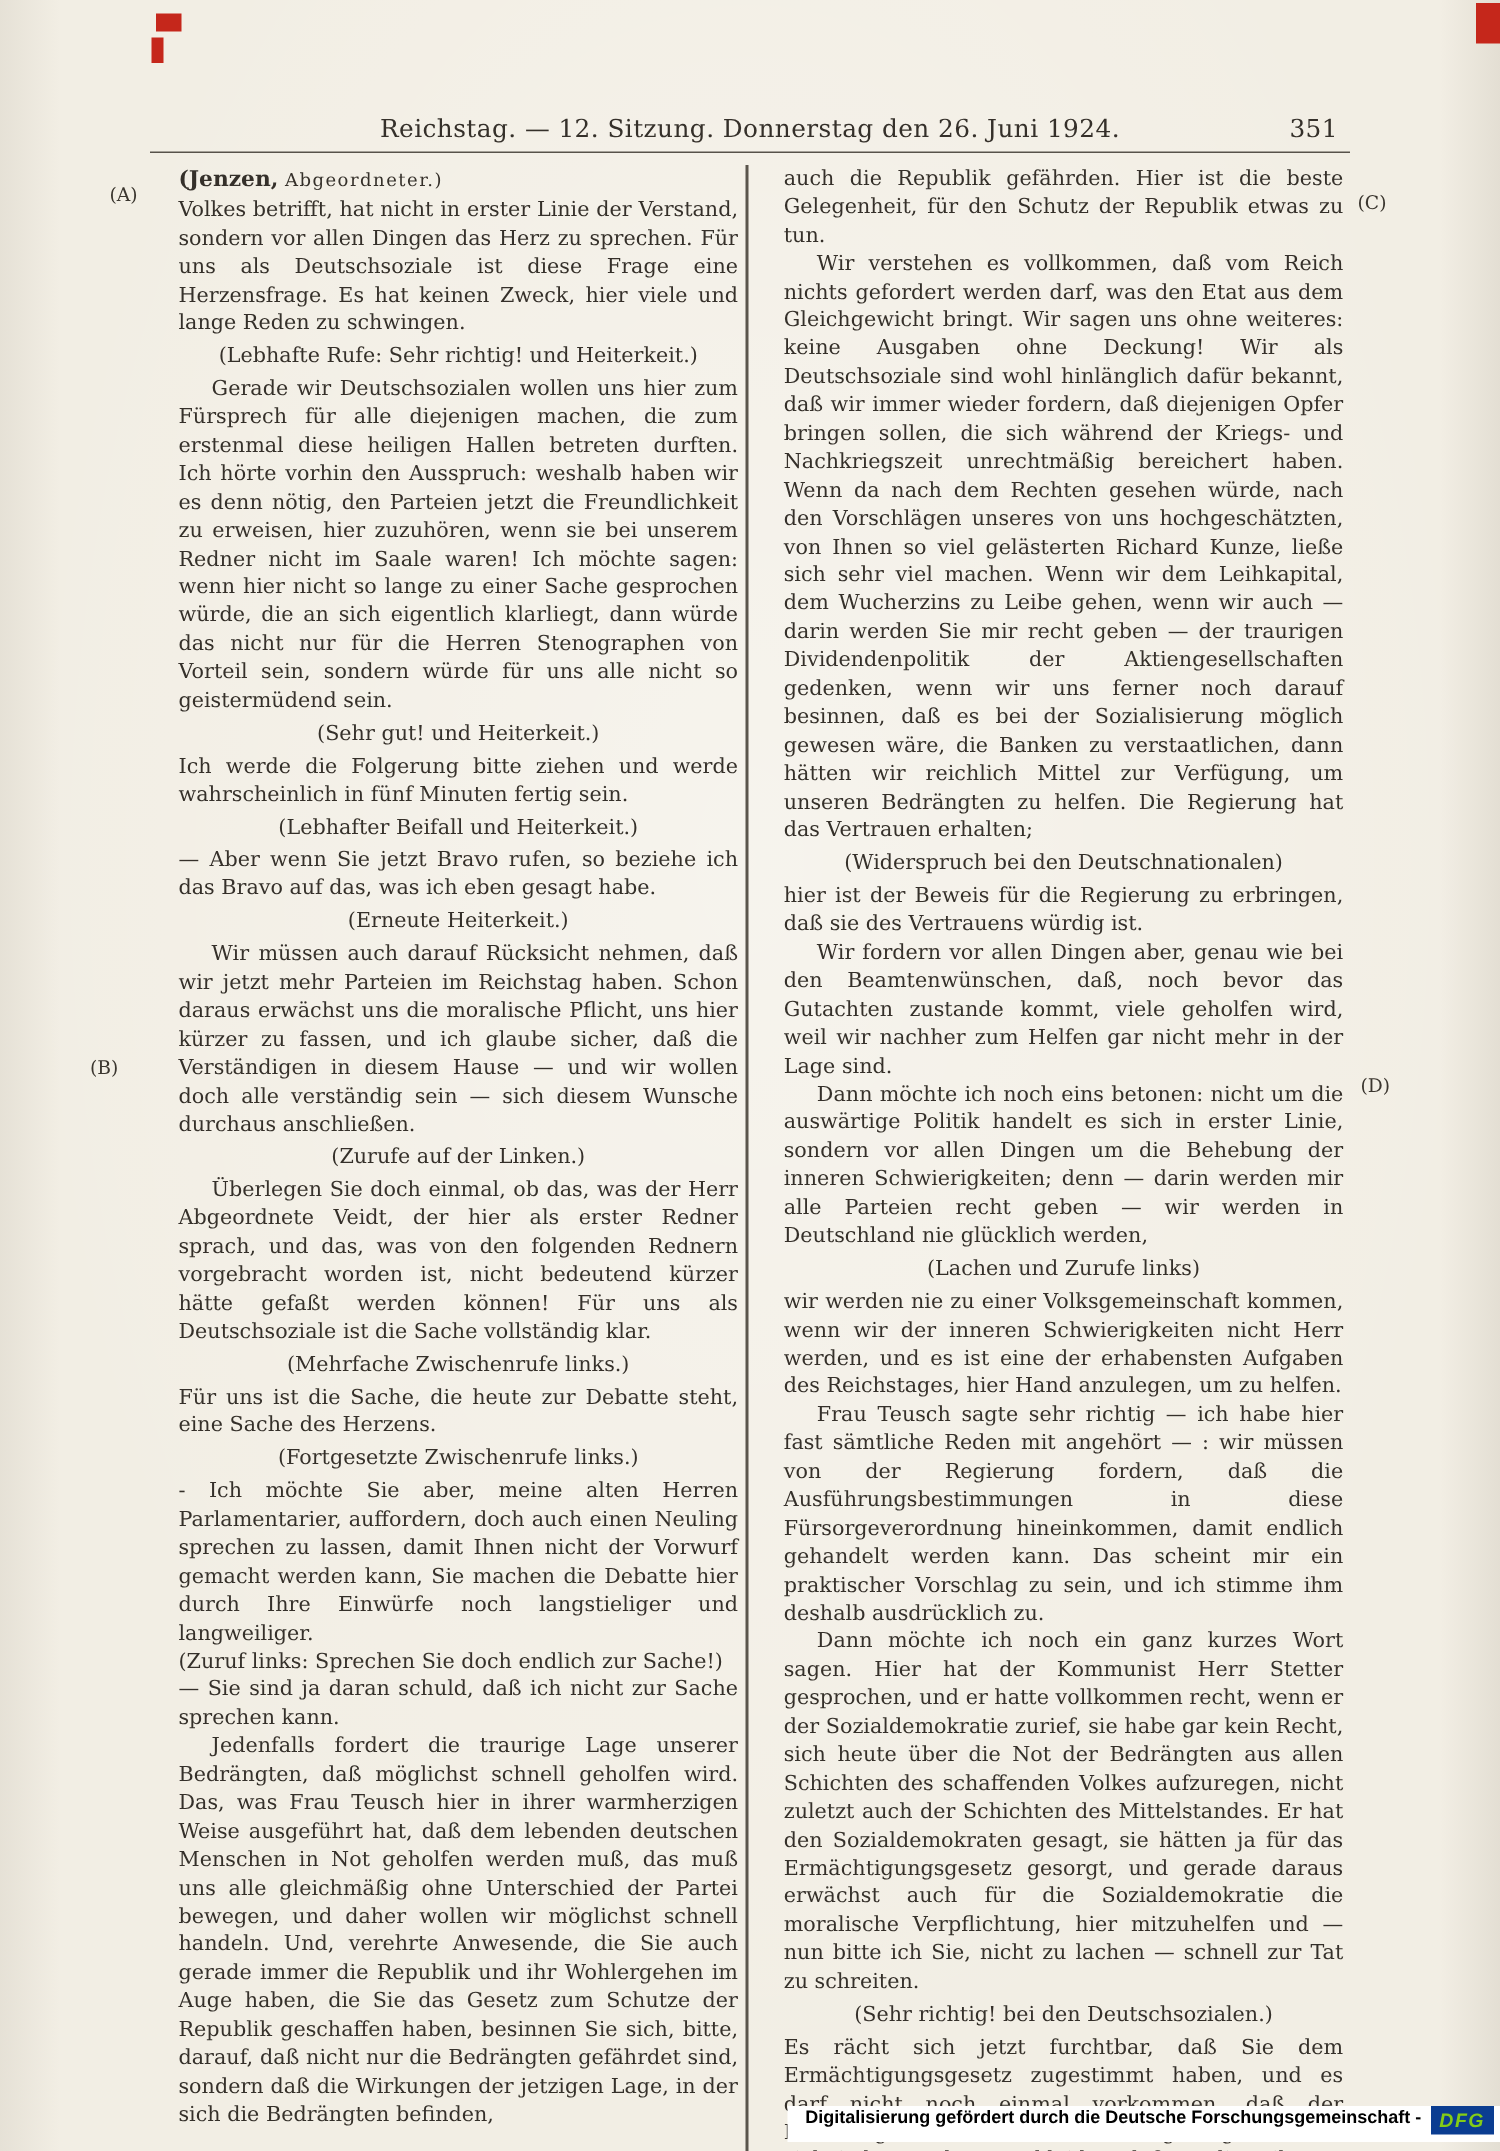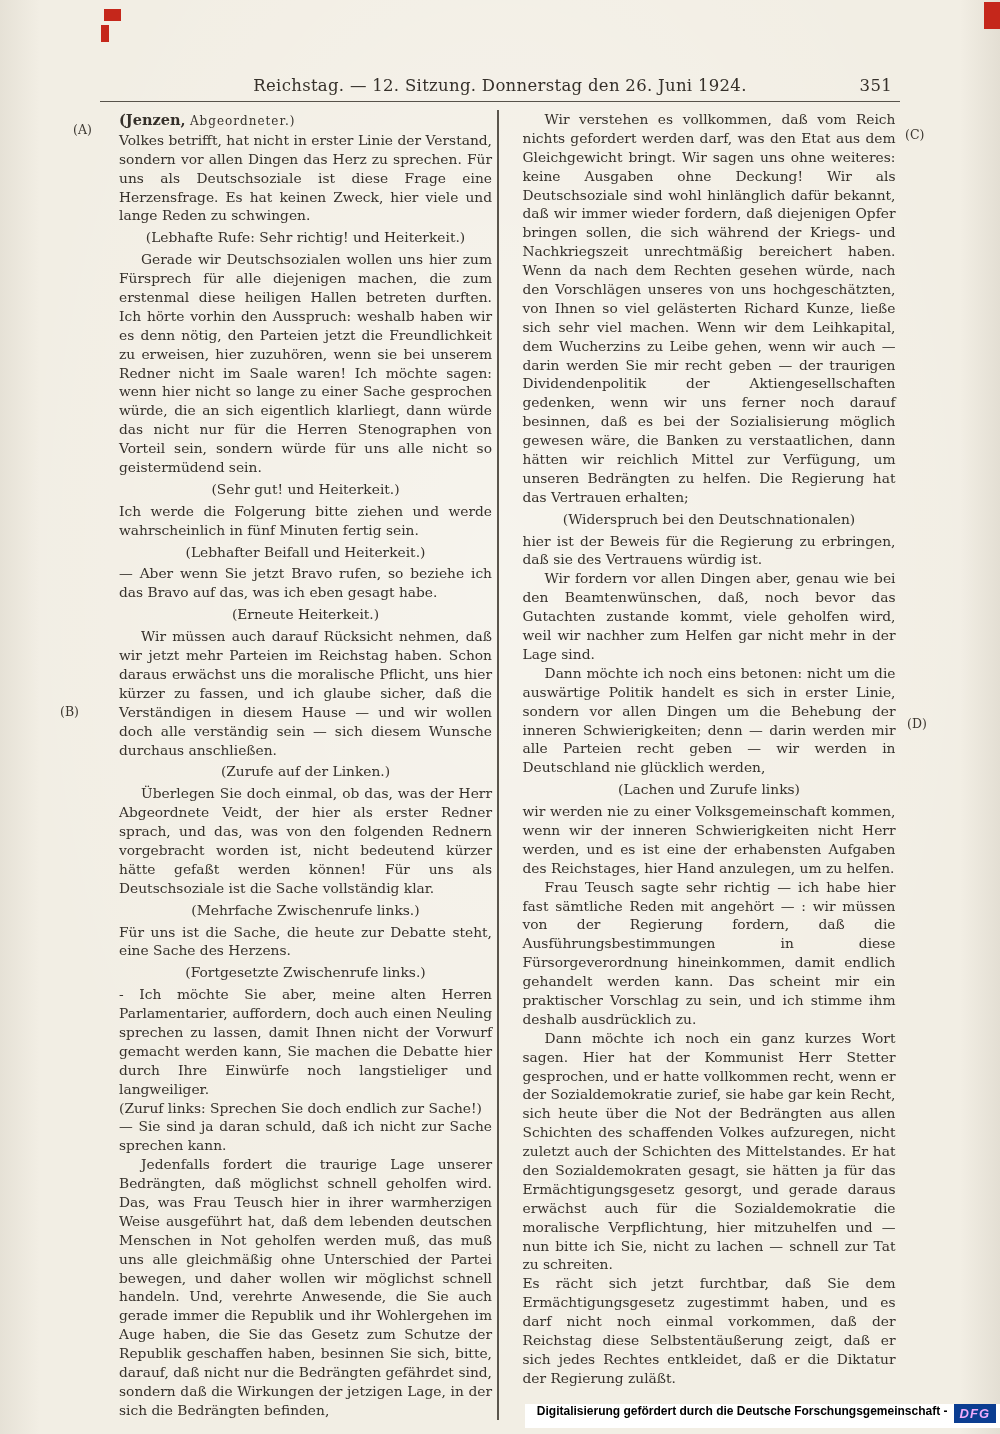--- a/index.html
+++ b/index.html
@@ -54,21 +54,21 @@
 
   
   .scan-footer {
     position:absolute; right:0; bottom:6px; height:24px;
     background:#ffffff; display:flex; align-items:flex-start; gap:6px;
     padding:0 4px 0 12px;
     font-family:"Liberation Sans","DejaVu Sans",sans-serif;
     font-size:12px; font-weight:bold; color:#000;
   }
   .dfg-logo {
-    background:#0b3d91; color:#f0abfc; font-style:italic; font-weight:bold;
+    background:#0b3d91; color:#84cc16; font-style:italic; font-weight:bold;
     padding:2px 6px; font-size:13px; letter-spacing:1px;
   }
 </style>
 </head>
 <body>
 
 <div class="red-mark red-tl-1"></div>
 <div class="red-mark red-tl-2"></div>
 <div class="red-mark red-tr"></div>
 
@@ -103,29 +103,31 @@
         <p class="center">(Fortgesetzte Zwischenrufe links.)</p>
         <p class="flush">- Ich möchte Sie aber, meine alten Herren Parlamentarier, auffordern, doch auch einen Neuling sprechen zu lassen, damit Ihnen nicht der Vorwurf gemacht werden kann, Sie machen die Debatte hier durch Ihre Einwürfe noch langstieliger und langweiliger.</p>
         <p class="flush">(Zuruf links: Sprechen Sie doch endlich zur Sache!)</p>
         <p class="flush">— Sie sind ja daran schuld, daß ich nicht zur Sache sprechen kann.</p>
         <p class="indent">Jedenfalls fordert die traurige Lage unserer Bedrängten, daß möglichst schnell geholfen wird. Das, was Frau Teusch hier in ihrer warmherzigen Weise ausgeführt hat, daß dem lebenden deutschen Menschen in Not geholfen werden muß, das muß uns alle gleichmäßig ohne Unterschied der Partei bewegen, und daher wollen wir möglichst schnell handeln. Und, verehrte Anwesende, die Sie auch gerade immer die Republik und ihr Wohlergehen im Auge haben, die Sie das Gesetz zum Schutze der Republik geschaffen haben, besinnen Sie sich, bitte, darauf, daß nicht nur die Bedrängten gefährdet sind, sondern daß die Wirkungen der jetzigen Lage, in der sich die Bedrängten befinden,</p>
       </div>
   </div>
   <div class="col-rule"></div>
   <div class="col">
     <div>
+        <p class="flush">auch die Republik gefährden. Hier ist die beste Gelegenheit, für den Schutz der Republik etwas zu tun.</p>
         <p class="indent">Wir verstehen es vollkommen, daß vom Reich nichts gefordert werden darf, was den Etat aus dem Gleichgewicht bringt. Wir sagen uns ohne weiteres: keine Ausgaben ohne Deckung! Wir als Deutschsoziale sind wohl hinlänglich dafür bekannt, daß wir immer wieder fordern, daß diejenigen Opfer bringen sollen, die sich während der Kriegs- und Nachkriegszeit unrechtmäßig bereichert haben. Wenn da nach dem Rechten gesehen würde, nach den Vorschlägen unseres von uns hochgeschätzten, von Ihnen so viel gelästerten Richard Kunze, ließe sich sehr viel machen. Wenn wir dem Leihkapital, dem Wucherzins zu Leibe gehen, wenn wir auch — darin werden Sie mir recht geben — der traurigen Dividendenpolitik der Aktiengesellschaften gedenken, wenn wir uns ferner noch darauf besinnen, daß es bei der Sozialisierung möglich gewesen wäre, die Banken zu verstaatlichen, dann hätten wir reichlich Mittel zur Verfügung, um unseren Bedrängten zu helfen. Die Regierung hat das Vertrauen erhalten;</p>
         <p class="center">(Widerspruch bei den Deutschnationalen)</p>
         <p class="flush">hier ist der Beweis für die Regierung zu erbringen, daß sie des Vertrauens würdig ist.</p>
         <p class="indent">Wir fordern vor allen Dingen aber, genau wie bei den Beamtenwünschen, daß, noch bevor das Gutachten zustande kommt, viele geholfen wird, weil wir nachher zum Helfen gar nicht mehr in der Lage sind.</p>
         <p class="indent">Dann möchte ich noch eins betonen: nicht um die auswärtige Politik handelt es sich in erster Linie, sondern vor allen Dingen um die Behebung der inneren Schwierigkeiten; denn — darin werden mir alle Parteien recht geben — wir werden in Deutschland nie glücklich werden,</p>
         <p class="center">(Lachen und Zurufe links)</p>
         <p class="flush">wir werden nie zu einer Volksgemeinschaft kommen, wenn wir der inneren Schwierigkeiten nicht Herr werden, und es ist eine der erhabensten Aufgaben des Reichstages, hier Hand anzulegen, um zu helfen.</p>
         <p class="indent">Frau Teusch sagte sehr richtig — ich habe hier fast sämtliche Reden mit angehört — : wir müssen von der Regierung fordern, daß die Ausführungsbestimmungen in diese Fürsorgeverordnung hineinkommen, damit endlich gehandelt werden kann. Das scheint mir ein praktischer Vorschlag zu sein, und ich stimme ihm deshalb ausdrücklich zu.</p>
         <p class="indent">Dann möchte ich noch ein ganz kurzes Wort sagen. Hier hat der Kommunist Herr Stetter gesprochen, und er hatte vollkommen recht, wenn er der Sozialdemokratie zurief, sie habe gar kein Recht, sich heute über die Not der Bedrängten aus allen Schichten des schaffenden Volkes aufzuregen, nicht zuletzt auch der Schichten des Mittelstandes. Er hat den Sozialdemokraten gesagt, sie hätten ja für das Ermächtigungsgesetz gesorgt, und gerade daraus erwächst auch für die Sozialdemokratie die moralische Verpflichtung, hier mitzuhelfen und — nun bitte ich Sie, nicht zu lachen — schnell zur Tat zu schreiten.</p>
+        <p class="center">(Sehr richtig! bei den Deutschsozialen.)</p>
         <p class="flush">Es rächt sich jetzt furchtbar, daß Sie dem Ermächtigungsgesetz zugestimmt haben, und es darf nicht noch einmal vorkommen, daß der Reichstag diese Selbstentäußerung zeigt, daß er sich jedes Rechtes entkleidet, daß er die Diktatur der Regierung zuläßt.</p>
       </div>
   </div>
 </div>
 
 <footer class="scan-footer">
   <span>Digitalisierung gefördert durch die Deutsche Forschungsgemeinschaft -</span>
   <span class="dfg-logo">DFG</span>
 </footer>
 

